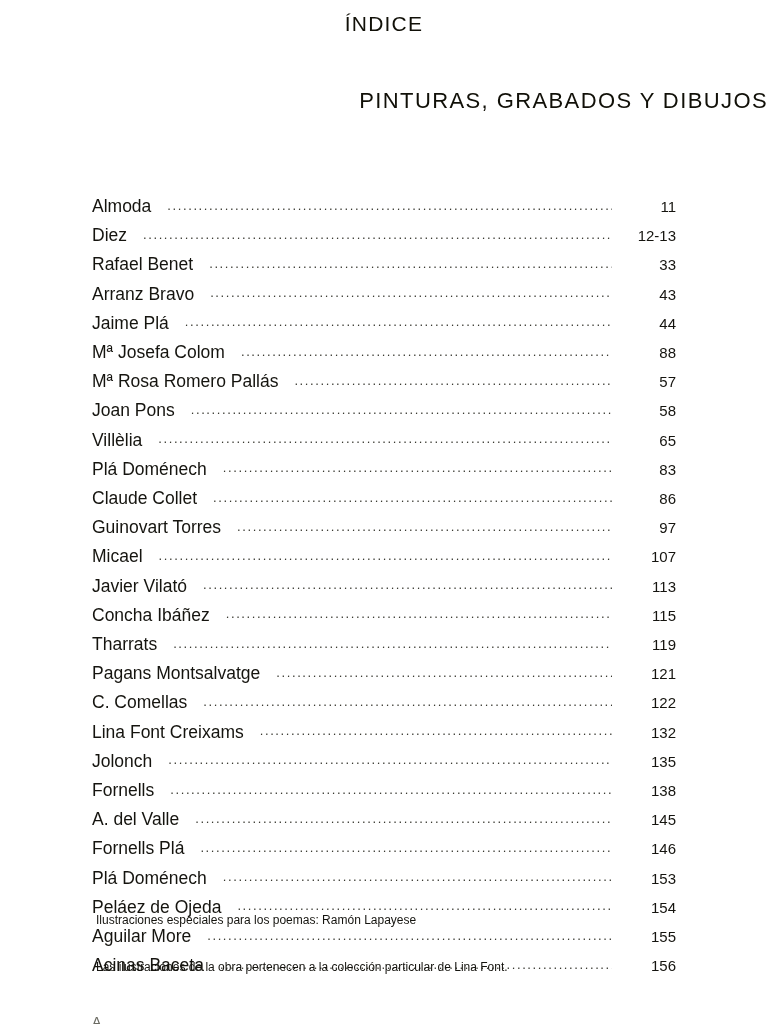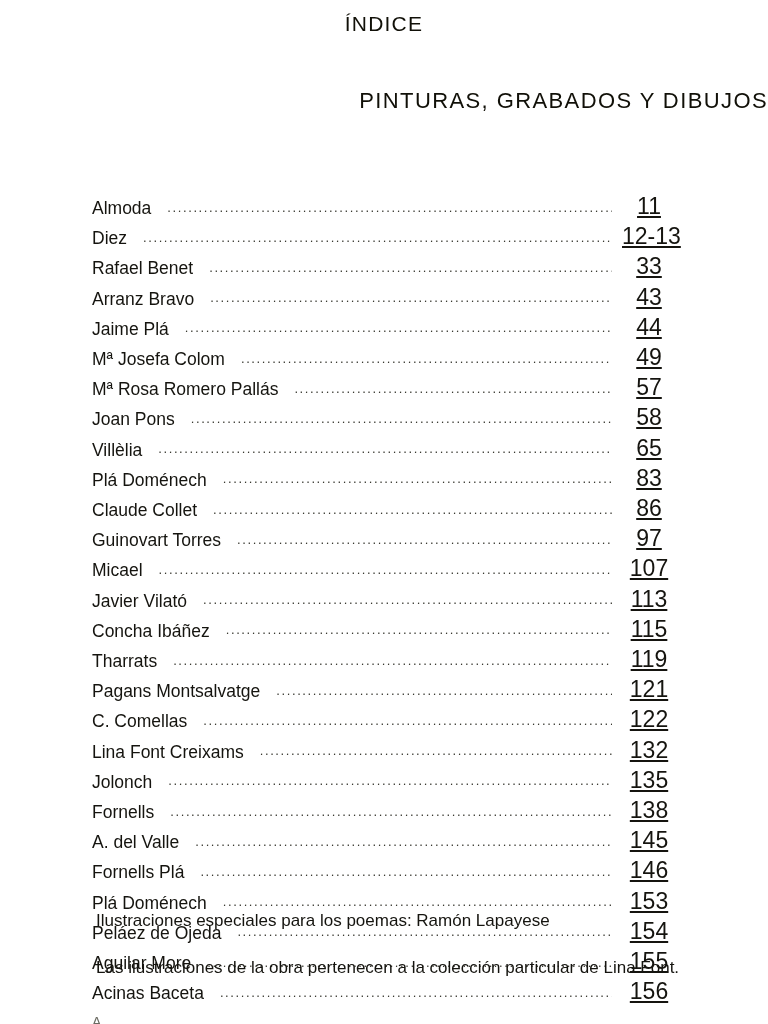--- a/index.html
+++ b/index.html
@@ -72,32 +72,31 @@
     display: block;
     font-size: 13px;
     letter-spacing: 1.6px;
     color: #3a3a32;
     position: relative;
     top: -3px;
   }
   .toc-page {
     flex: 0 0 auto;
     width: 54px;
-    text-align: center;
-    font-size: 23px;
-    text-decoration: underline;
+    text-align: right;
+    font-size: 15px;
   }
   .notes {
     position: absolute;
     left: 96px;
     right: 72px;
     top: 900px;
   }
   .note {
-    font-size: 17px;
+    font-size: 12px;
     line-height: 25px;
     margin: 0 0 22px 0;
   }
   .note.second {
     margin-bottom: 0;
   }
   .corner-mark {
     position: absolute;
     left: 92px;
     bottom: 2px;
@@ -135,21 +134,21 @@
         <span class="toc-page">43</span>
       </li>
       <li class="toc-row">
         <span class="toc-label">Jaime Plá</span>
         <span class="toc-dots"></span>
         <span class="toc-page">44</span>
       </li>
       <li class="toc-row">
         <span class="toc-label">Mª Josefa Colom</span>
         <span class="toc-dots"></span>
-        <span class="toc-page">49</span>
+        <span class="toc-page">88</span>
       </li>
       <li class="toc-row">
         <span class="toc-label">Mª Rosa Romero Pallás</span>
         <span class="toc-dots"></span>
         <span class="toc-page">57</span>
       </li>
       <li class="toc-row">
         <span class="toc-label">Joan Pons</span>
         <span class="toc-dots"></span>
         <span class="toc-page">58</span>

